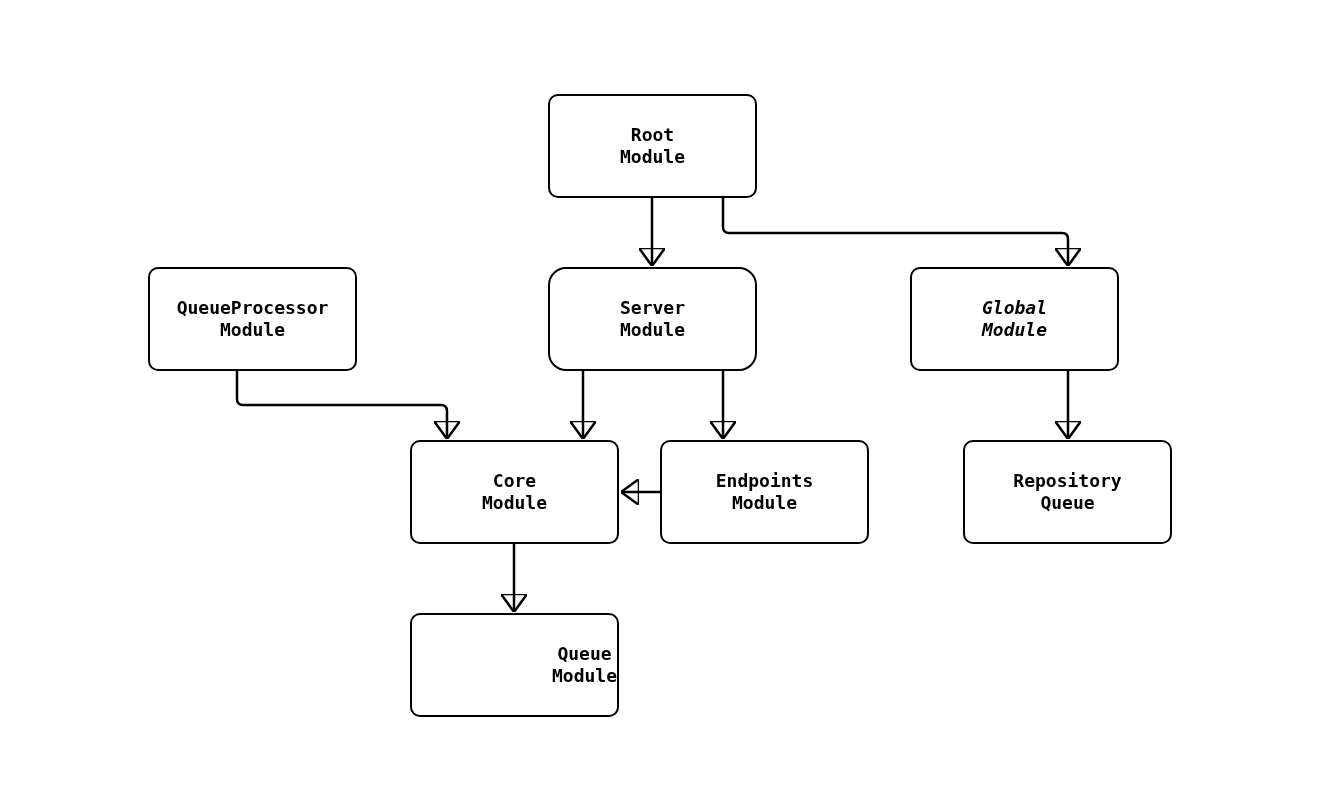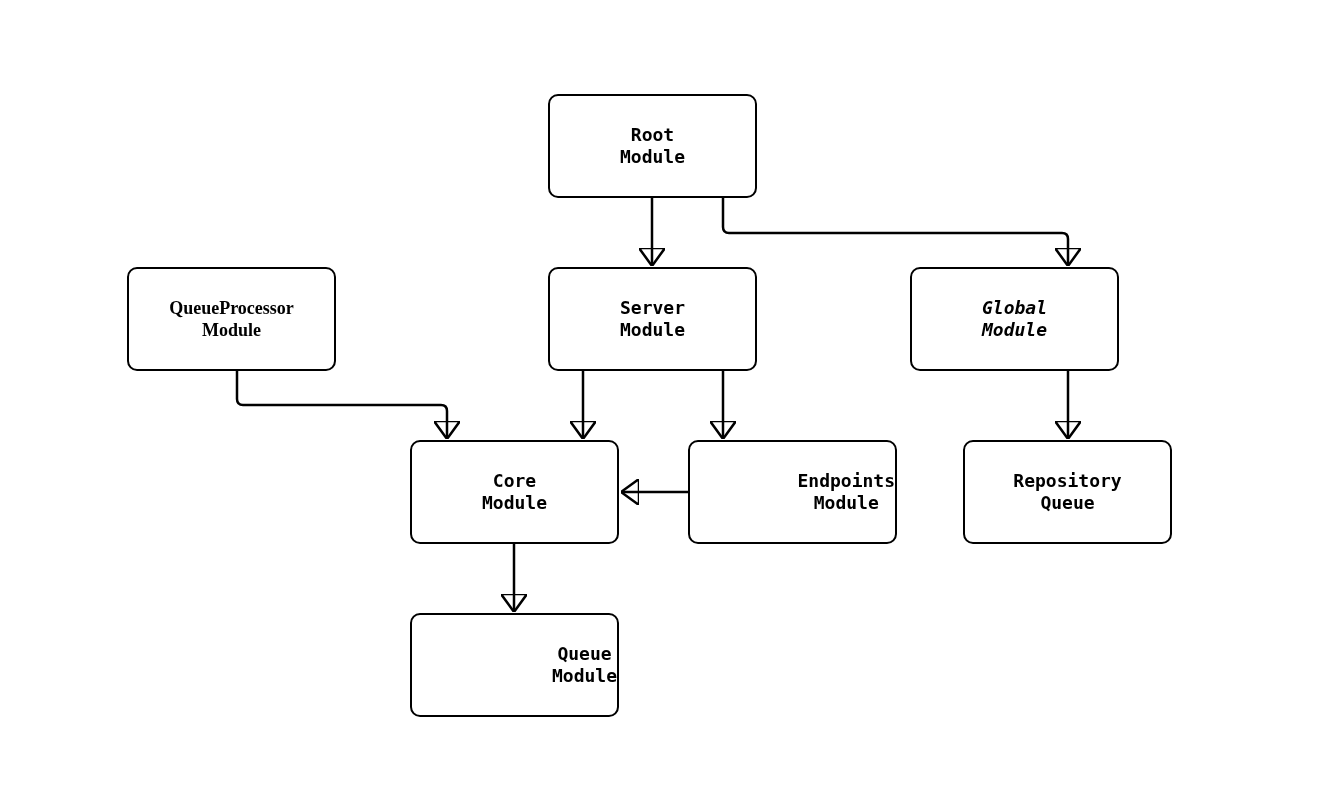--- a/index.html
+++ b/index.html
@@ -42,25 +42,25 @@
   .node .label {
     font-size: 18px;
     line-height: 22px;
     font-weight: bold;
     color: #000000;
     text-align: center;
     white-space: pre-line;
   }
   
   .n-root          { left: 548px;  top: 94px;  }
-  .n-queueprocessor{ left: 127px;  top: 267px; font-family: Liberation Serif, serif; }
-  .n-server        { left: 548px;  top: 267px; }
+  .n-queueprocessor{ left: 148px;  top: 267px; }
+  .n-server        { left: 548px;  top: 267px; border-radius: 18px; }
   .n-global        { left: 910px;  top: 267px; font-style: italic; }
   .n-core          { left: 410px;  top: 440px; }
-  .n-endpoints     { left: 688px;  top: 440px; justify-content: flex-end; }
+  .n-endpoints     { left: 660px;  top: 440px; }
   .n-repository    { left: 963px;  top: 440px; }
   .n-queue         { left: 410px;  top: 613px; justify-content: flex-end; }
 </style>
 </head>
 <body>
 
 <div class="canvas">
 
   <svg class="edge-layer" width="1337" height="809" viewBox="0 0 1337 809" xmlns="http://www.w3.org/2000/svg">
     <defs>

